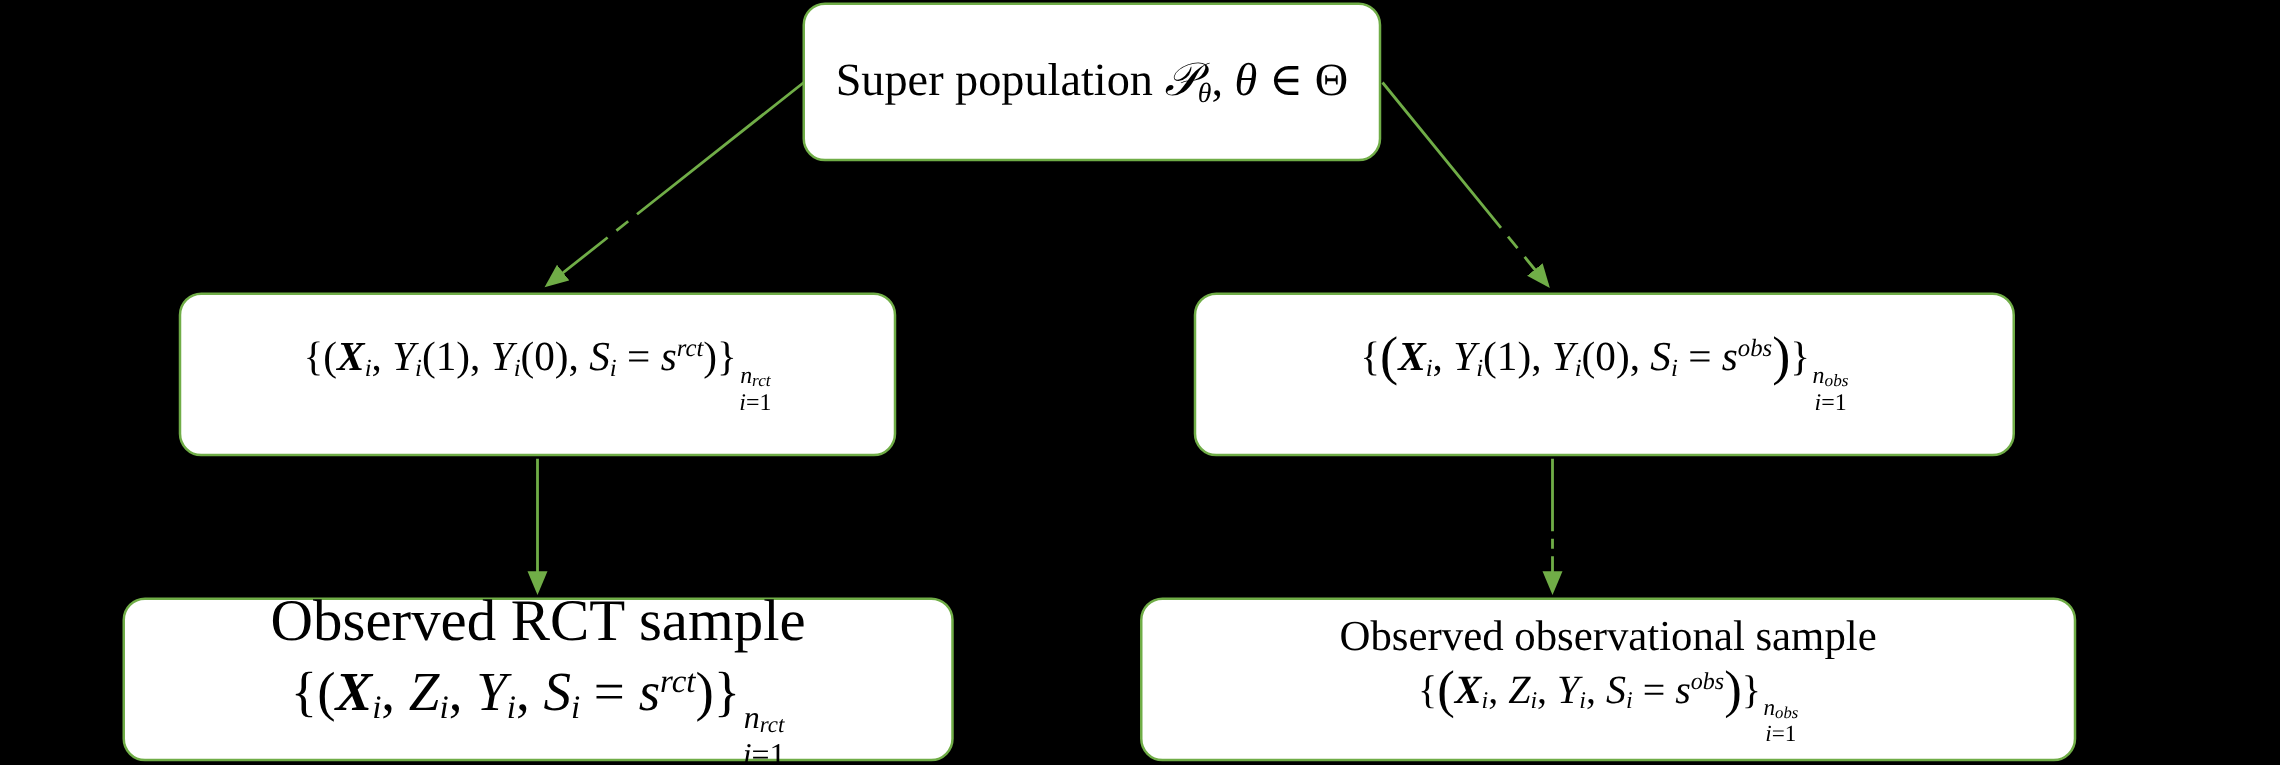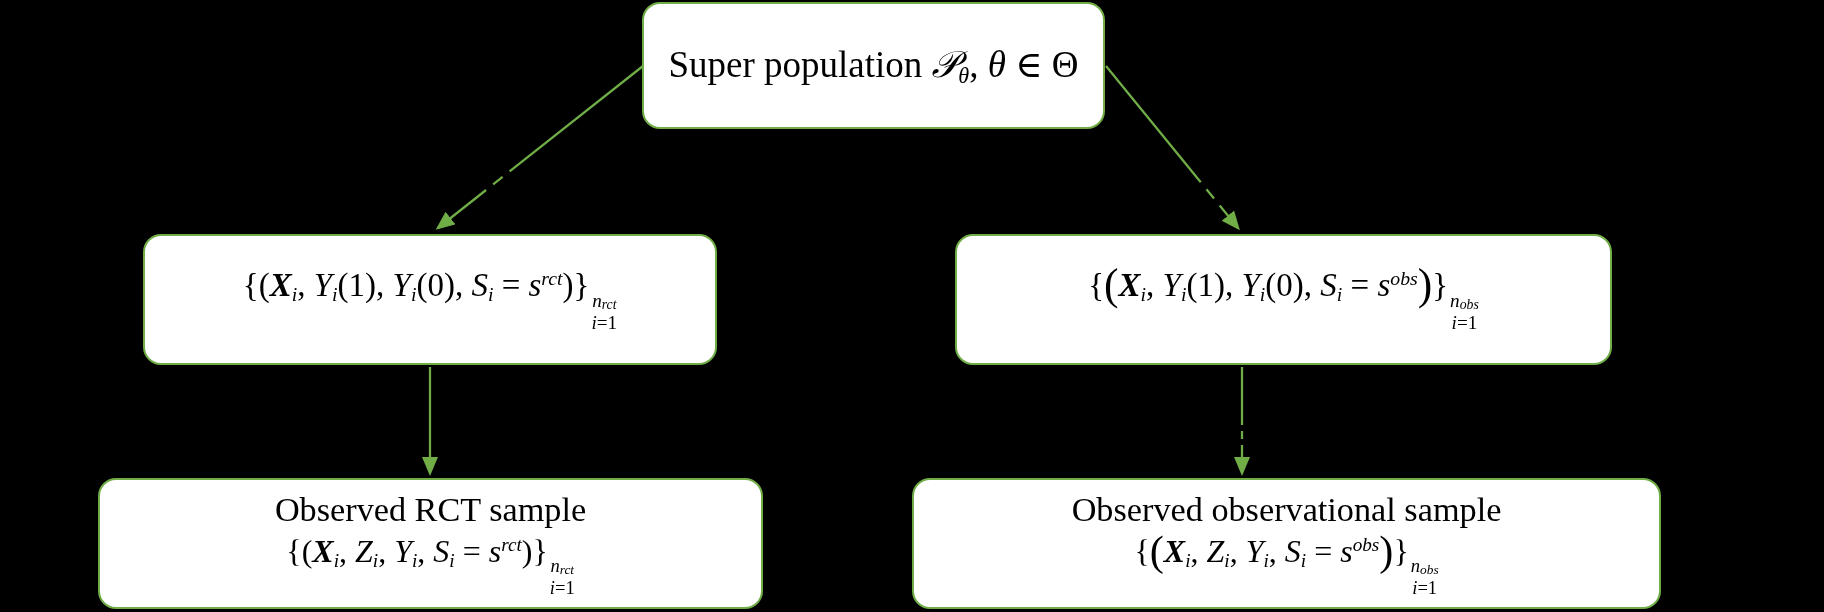--- a/index.html
+++ b/index.html
@@ -13,21 +13,21 @@
   .arrows{position:absolute;left:0;top:0;width:1824px;height:612px;pointer-events:none;}
   .box{
     position:absolute;background:var(--fill);border:2.5px solid var(--green);
     border-radius:18px;display:flex;flex-direction:column;align-items:center;
     justify-content:center;text-align:center;color:var(--text);
     box-sizing:border-box;white-space:nowrap;
   }
   #box-super      {left:642px;top:2px;  width:463px;height:127px;font-size:37px;}
   #box-rct        {left:143px;top:234px;width:574px;height:131px;font-size:33px;}
   #box-obs        {left:955px;top:234px;width:657px;height:131px;font-size:33px;}
-  #box-rct-observed{left:98px;top:478px;width:665px;height:131px;font-size:32px;}
+  #box-rct-observed{left:98px;top:478px;width:665px;height:131px;font-size:44px;}
   #box-obs-observed{left:912px;top:478px;width:749px;height:131px;font-size:32px;}
   .box-title{font-size:1.07em;line-height:1.2;}
   .mathline{line-height:1.25;}
   
   .m-up{font-style:normal;}
   .m-it{font-style:italic;}
   .m-bi{font-style:italic;font-weight:700;}
   .m-sub{font-size:.6em;vertical-align:-0.25em;}
   .m-sup{font-size:.6em;vertical-align:0.55em;}
   .m-big{font-size:1.32em;line-height:0;vertical-align:-0.08em;}

